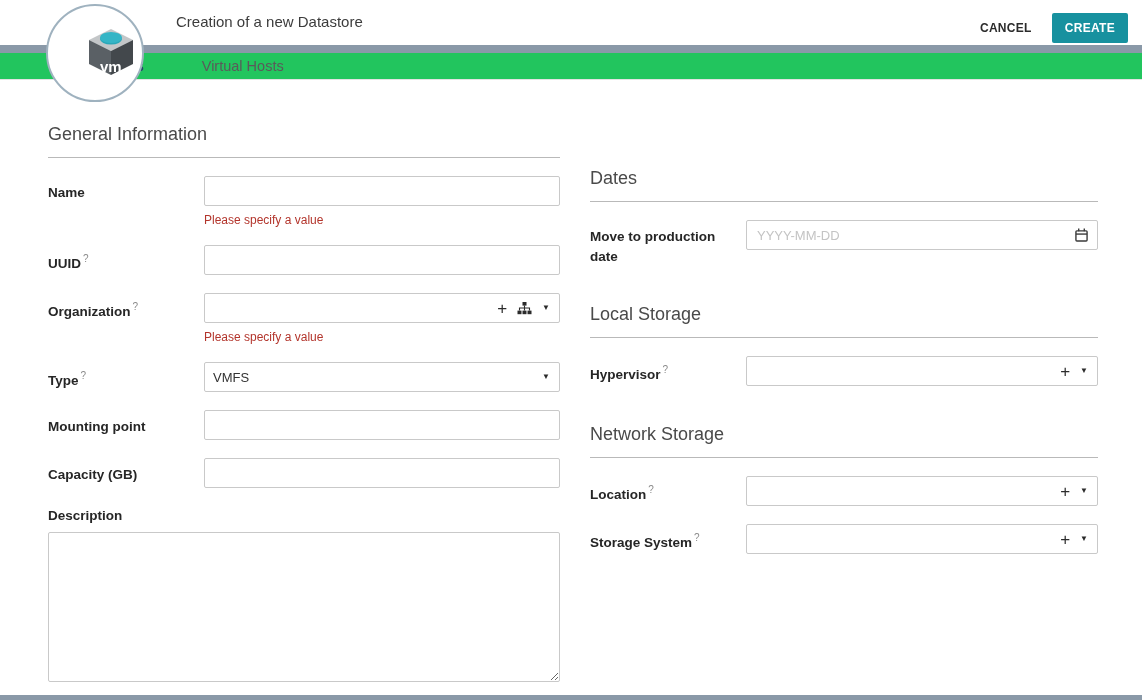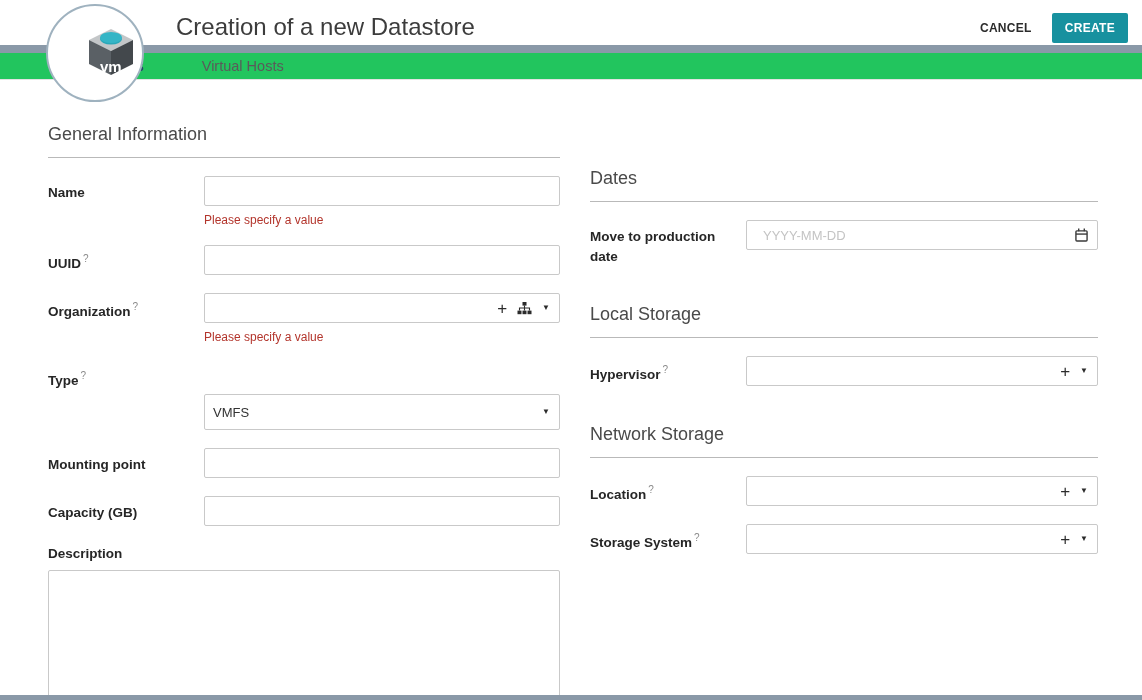--- a/index.html
+++ b/index.html
@@ -19,21 +19,21 @@
 
   .logo-circle {
     position: absolute; left: 46px; top: 4px;
     width: 98px; height: 98px; border-radius: 50%;
     background: #fff; border: 2px solid #9fb2bf;
     z-index: 5; display: flex; align-items: center; justify-content: flex-end;
   }
 
   .page-title {
     position: absolute; left: 176px; top: 13px;
-    font-size: 24px; color: #3c3c3c; font-weight: 400; z-index: 2;
+    font-size: 15px; color: #3c3c3c; font-weight: 400; z-index: 2;
   }
 
   .header-actions {
     position: absolute; right: 14px; top: 13px;
     display: flex; align-items: center; gap: 18px; z-index: 2;
   }
   .cancel-btn {
     background: none; border: none; padding: 4px 2px;
     font-family: "Liberation Sans", sans-serif;
     font-size: 12px; font-weight: 700; color: #2b2b2b;
@@ -83,38 +83,38 @@
     border: 1px solid #c9c9c9; border-radius: 2px;
     padding: 0 8px; font-size: 13px; color: #333;
     font-family: "Liberation Sans", sans-serif;
     background: #fff;
   }
   .text-input::placeholder { color: #c4c4c4; }
 
   .input-group {
     display: flex; align-items: center;
     height: 30px; border: 1px solid #c9c9c9; border-radius: 2px;
-    background: #fff; padding: 0 9px 0 14px; gap: 10px;
+    background: #fff; padding: 0 9px 0 8px; gap: 10px;
   }
   .input-group input {
     border: none; outline: none; flex: 1; min-width: 0;
     font-size: 13px; color: #333; background: transparent;
     font-family: "Liberation Sans", sans-serif; height: 100%;
   }
   .input-group input::placeholder { color: #c4c4c4; }
 
   .icon-btn { background: none; border: none; padding: 0; cursor: pointer; display: flex; align-items: center; color: #2b2b2b; }
   .plus-glyph { font-size: 17px; line-height: 1; color: #2b2b2b; font-weight: 400; }
   .caret-glyph { font-size: 8px; color: #2b2b2b; line-height: 1; }
 
   .select-box {
     display: flex; align-items: center; justify-content: space-between;
-    height: 36px; border: 1px solid #c9c9c9; border-radius: 2px;
+    height: 30px; border: 1px solid #c9c9c9; border-radius: 2px;
     background: #fff; padding: 0 9px 0 8px; cursor: pointer;
-    font-size: 13px; color: #333; margin-top: 32px;
+    font-size: 13px; color: #333;
   }
 
   .error-text { margin-top: 7px; font-size: 12px; color: #b3352c; }
 
   .description-block { margin-top: 20px; }
   .description-label {
     font-size: 13.5px; font-weight: 700; color: #262626; display: block;
   }
   textarea.description-area {
     display: block; margin-top: 9px;

